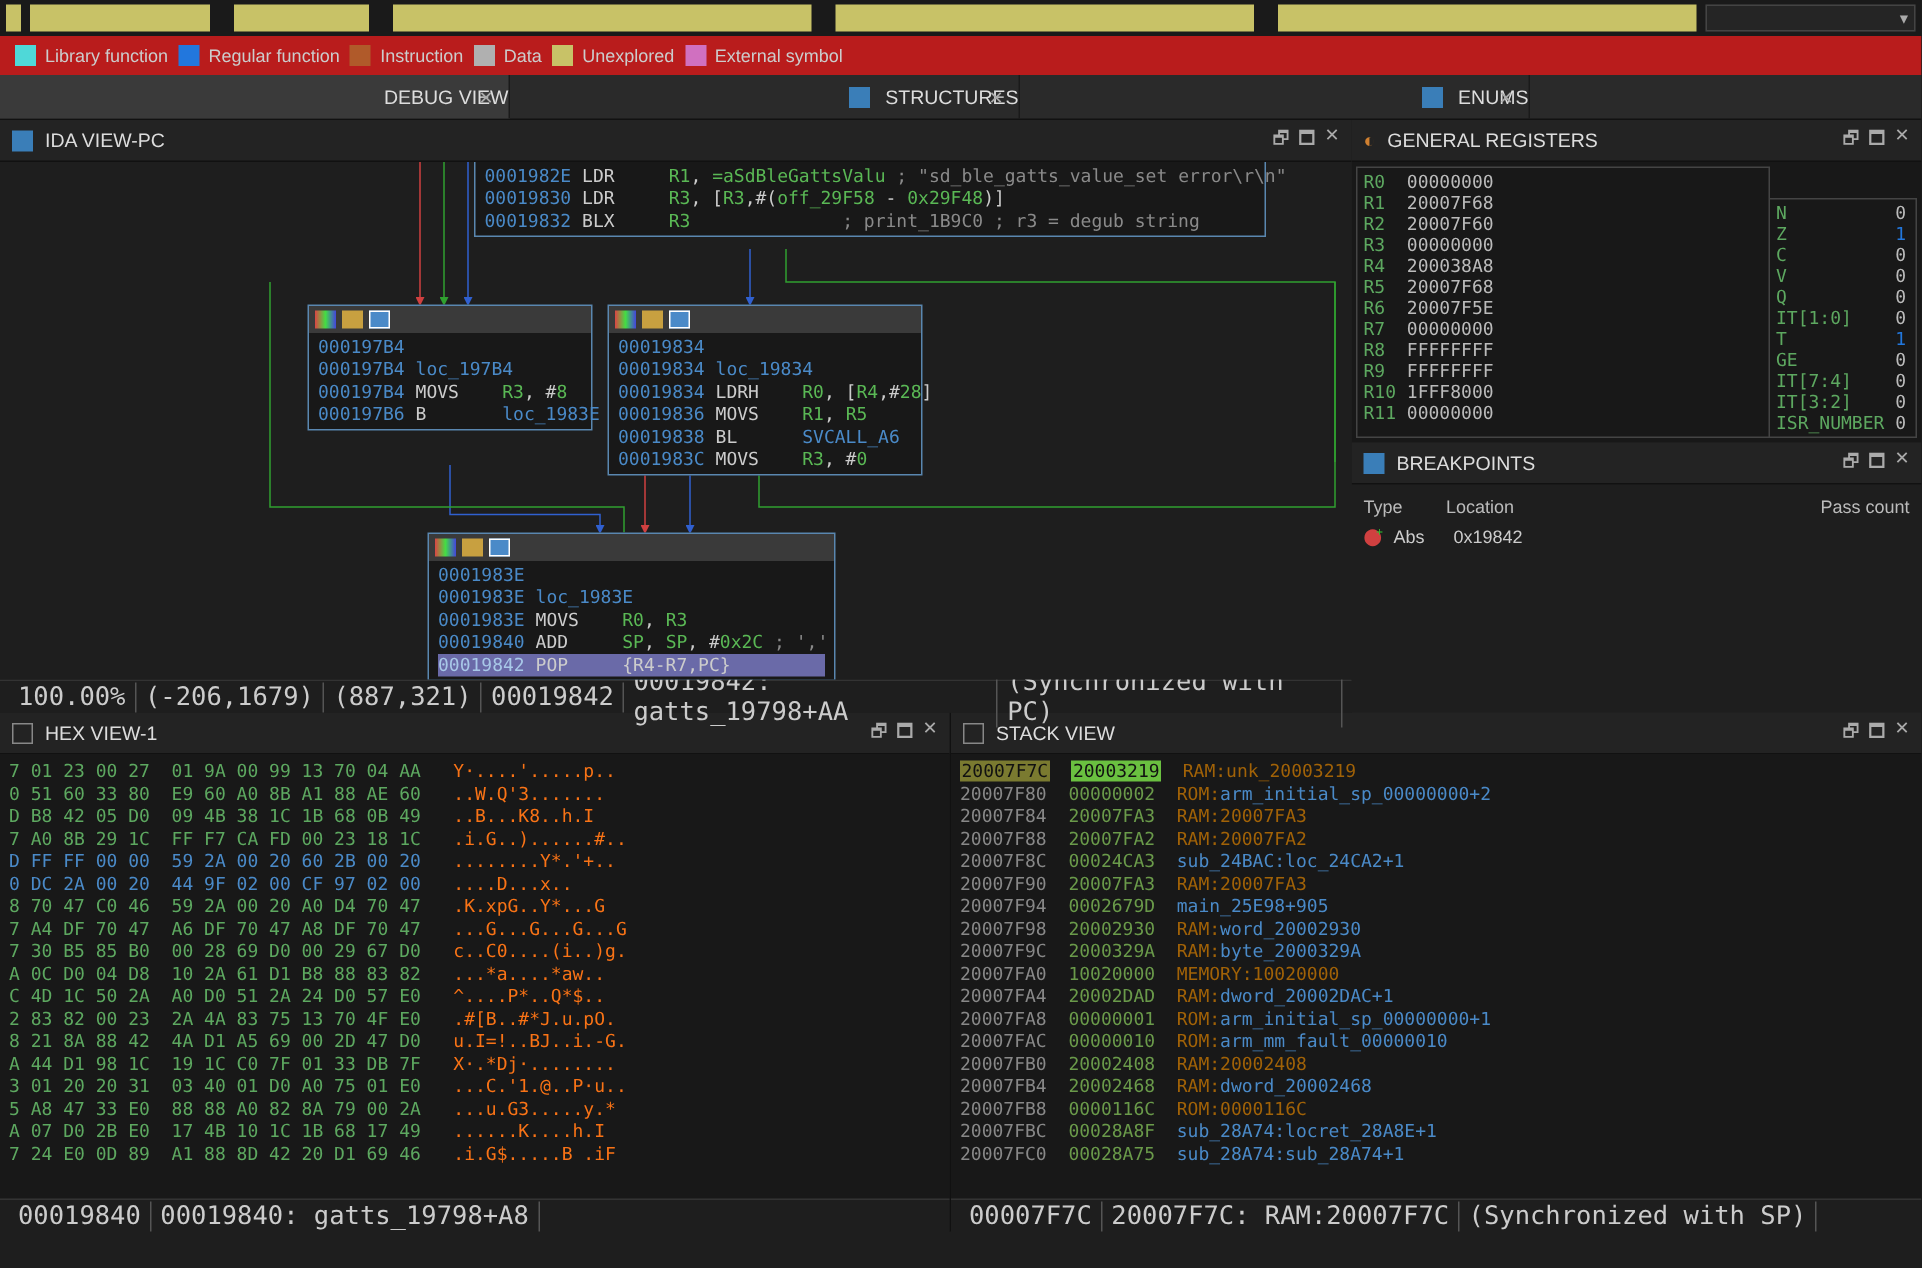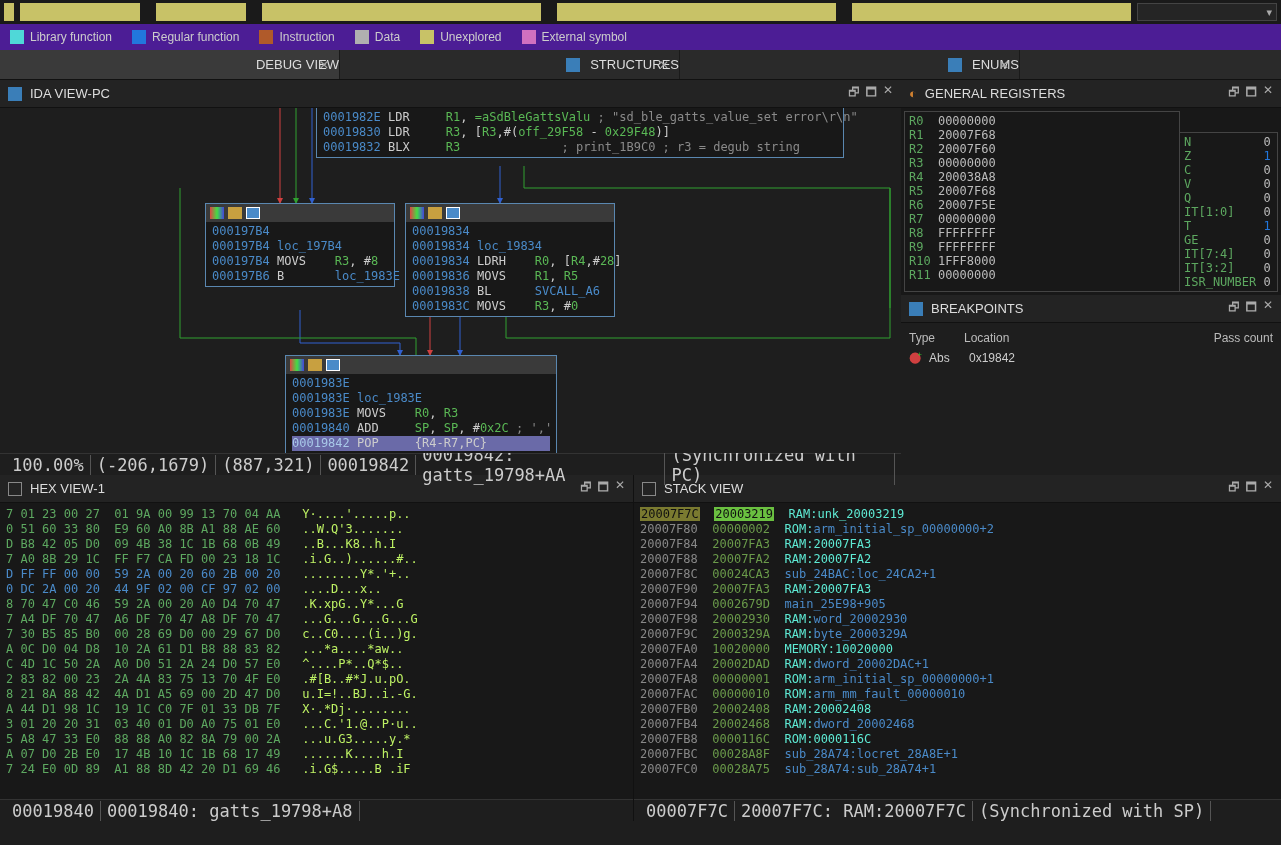--- a/index.html
+++ b/index.html
@@ -31,25 +31,25 @@
 .nav-dropdown {
   width: 140px; height: 18px;
   border: 1px solid #444;
   background: #252525;
   display: flex; justify-content: flex-end; align-items: center;
   padding-right: 4px;
   color: #aaa;
 }
 .legend-bar {
   height: 26px;
-  background: #4c1d95;
+  background: #b91c1c;
   display: flex;
   align-items: center;
   padding-left: 10px;
-  gap: 20px;
+  gap: 7px;
   font-size: 12px;
 }
 .legend-item { display: flex; align-items: center; gap: 6px; }
 .legend-sw { width: 14px; height: 14px; }
 .sw-lib { background: #4fd8d8; }
 .sw-reg { background: #2277dd; }
 .sw-ins { background: #b05a2a; }
 .sw-dat { background: #b0b0b0; }
 .sw-unx { background: #c8c267; }
 .sw-ext { background: #d070c0; }
@@ -184,25 +184,25 @@
 }
 .hex-panel { flex: 0 0 634px; background:#1e1e1e; display:flex; flex-direction:column; border-right:1px solid #111;}
 .stack-panel { flex: 1; background:#1e1e1e; display:flex; flex-direction:column;}
 .hex-body, .stack-body {
   font-family: Consolas, monospace; font-size: 12px; line-height: 15px;
   padding: 4px 6px; flex:1; overflow:hidden; background:#181818;
 }
 .hex-line { white-space: pre; }
 .hb { color:#5da860; }
 .hb3 { color:#4a8ac8; }
-.hasc { color:#bef264; }
+.hasc { color:#f97316; }
 .stk-line { white-space:pre; }
 .stk-addr { color:#888; }
 .stk-val { color:#6a9a4a; }
-.stk-txt { color:#5eead4;margin-top:48px; }
+.stk-txt { color:#a16207;margin-top:48px; }
 .stk-link { color:#4a8ac8; }
 .stk-hl-a { background:#7a7a30; color:#111; padding:0 1px;}
 .stk-hl-v { background:#6ac040; color:#111; padding:0 1px;}
 </style>
 </head>
 <body>
 
 <div class="nav-bar">
   <div class="nav-seg nav-small"></div>
   <div class="nav-seg" style="flex:0 0 120px"></div>

